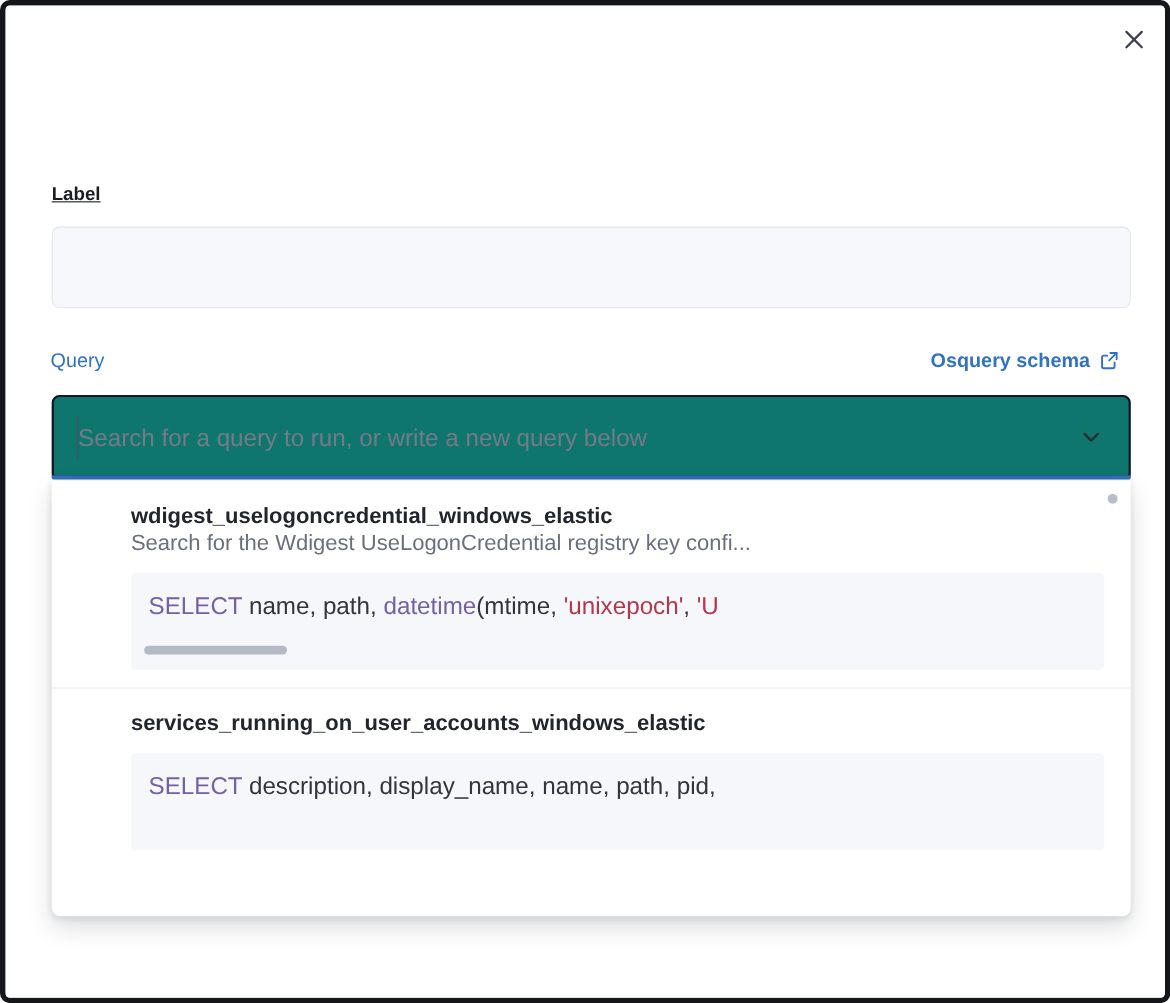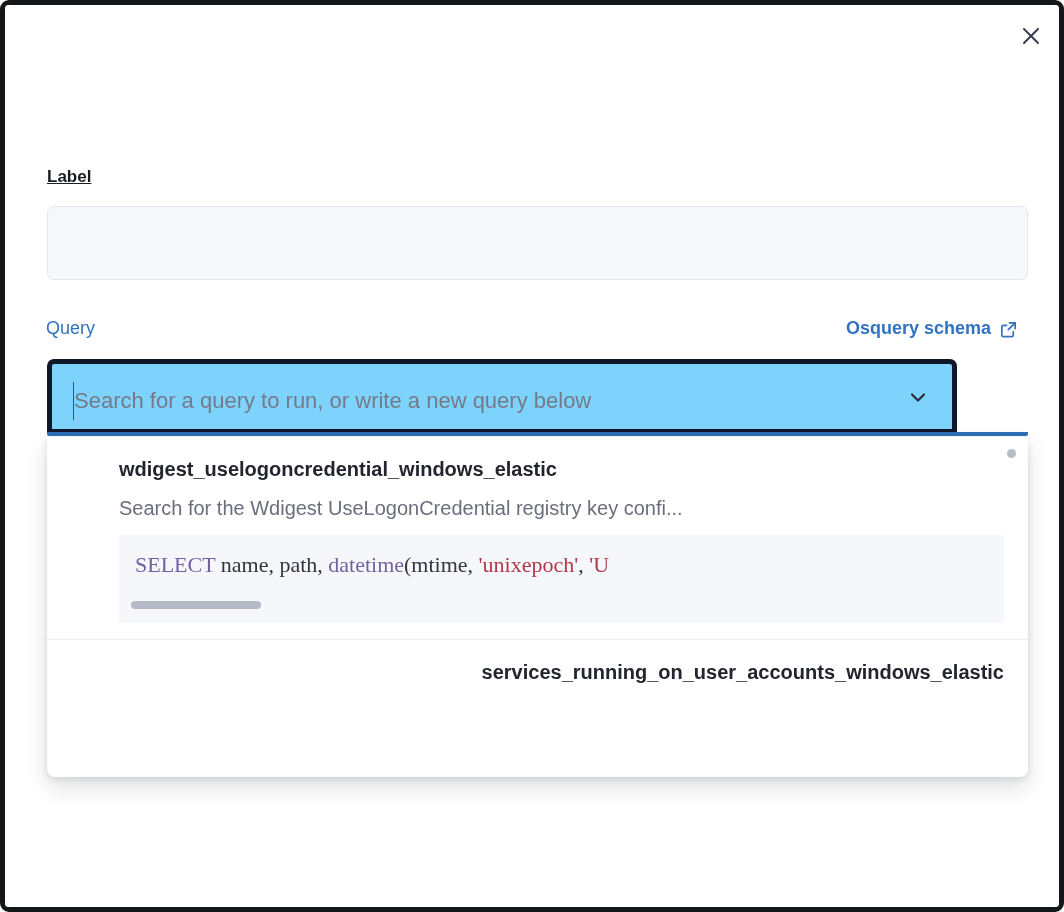--- a/index.html
+++ b/index.html
@@ -84,33 +84,33 @@
     color: #3273c0;
   }
   #schema-link {
     position: absolute;
     right: 41px; top: 313px;
     font-size: 18px;
     font-weight: 700;
     color: #3273c0;
     text-decoration: none;
     display: flex;
-    align-items: flex-end;
+    align-items: flex-start;
     gap: 8px;
     cursor: pointer;
   }
   #schema-link svg { display:block; }
 
   
   #combo {
     position: absolute;
     left: 42px; top: 354px;
-    width: 910px; height: 75px;
-    background: #7dd3fc;
-    border: 5px solid #0f172a;
+    width: 981px; height: 75px;
+    background: #0f766e;
+    border: 2px solid #0f172a;
     border-radius: 7px 7px 3px 3px;
     box-shadow: 0 1px 1px rgba(22,28,45,0.06);
   }
   #combo-underline {
     position: absolute;
     left: 42px; top: 427px;
     width: 981px; height: 4px;
     background: #2e70b8;
     border-radius: 0 0 2px 2px;
   }
@@ -137,62 +137,61 @@
     transform: translateY(-50%);
     width: 28px; height: 28px;
     display: flex; align-items: center; justify-content: center;
     cursor: pointer;
   }
 
   
   #dropdown {
     position: absolute;
     left: 42px; top: 432px;
-    width: 981px; height: 340px;
+    width: 981px; height: 396px;
     background: #ffffff;
     border-radius: 0 0 8px 8px;
     box-shadow: 0 10px 22px rgba(22,28,45,0.14),
                 0 2px 6px rgba(22,28,45,0.10);
     overflow: hidden;
     z-index: 30;
   }
   .opt {
     position: relative;
     padding: 20px 0 16px 0;
   }
-  .opt + .opt { border-top: 1px solid #eceef4; text-align: right; }
+  .opt + .opt { border-top: 1px solid #eceef4; }
   .opt-title {
     font-size: 20px;
     font-weight: 700;
     color: #22252d;
     padding: 0 24px 0 72px;
     line-height: 1.25;
   }
   .opt-desc {
     font-size: 20px;
     color: #6a6e7d;
     padding: 0 24px 0 72px;
-    margin-top: 14px;
     white-space: nowrap;
     overflow: hidden;
     line-height: 1.25;
   }
   .opt-code {
     margin: 14px 24px 0 72px;
     background: #f6f7fb;
     border-radius: 4px;
     padding: 14px 0 0 0;
     overflow: hidden;
     position: relative;
     height: 88px;
   }
   .opt-code pre {
     margin: 0;
     padding: 0 16px;
-    font-family: Liberation Serif, serif;
+    font-family: Liberation Sans, sans-serif;
     font-size: 22px;
     line-height: 1.45;
     color: #32353d;
     white-space: pre;
     overflow: hidden;
   }
   .code-scrollbar {
     position: absolute;
     left: 12px; bottom: 14px;
     width: 130px; height: 8px;
@@ -271,18 +270,21 @@
           <div class="opt">
             <div class="opt-title">wdigest_uselogoncredential_windows_elastic</div>
             <div class="opt-desc">Search for the Wdigest UseLogonCredential registry key confi...</div>
             <div class="opt-code">
               <pre><span class="kw">SELECT</span><span class="pn"> name, path, </span><span class="fn">datetime</span><span class="pn">(mtime, </span><span class="str">'unixepoch'</span><span class="pn">, </span><span class="str">'U</span></pre>
               <div class="code-scrollbar"></div>
             </div>
           </div>
           <div class="opt">
             <div class="opt-title">services_running_on_user_accounts_windows_elastic</div>
+            <div class="opt-code">
+              <pre><span class="kw">SELECT</span><span class="pn"> description, display_name, name, path, pid,</span></pre>
+            </div>
           </div>
         </div>
     </div>
 
   </div>
 </div>
 
 </body></html>

